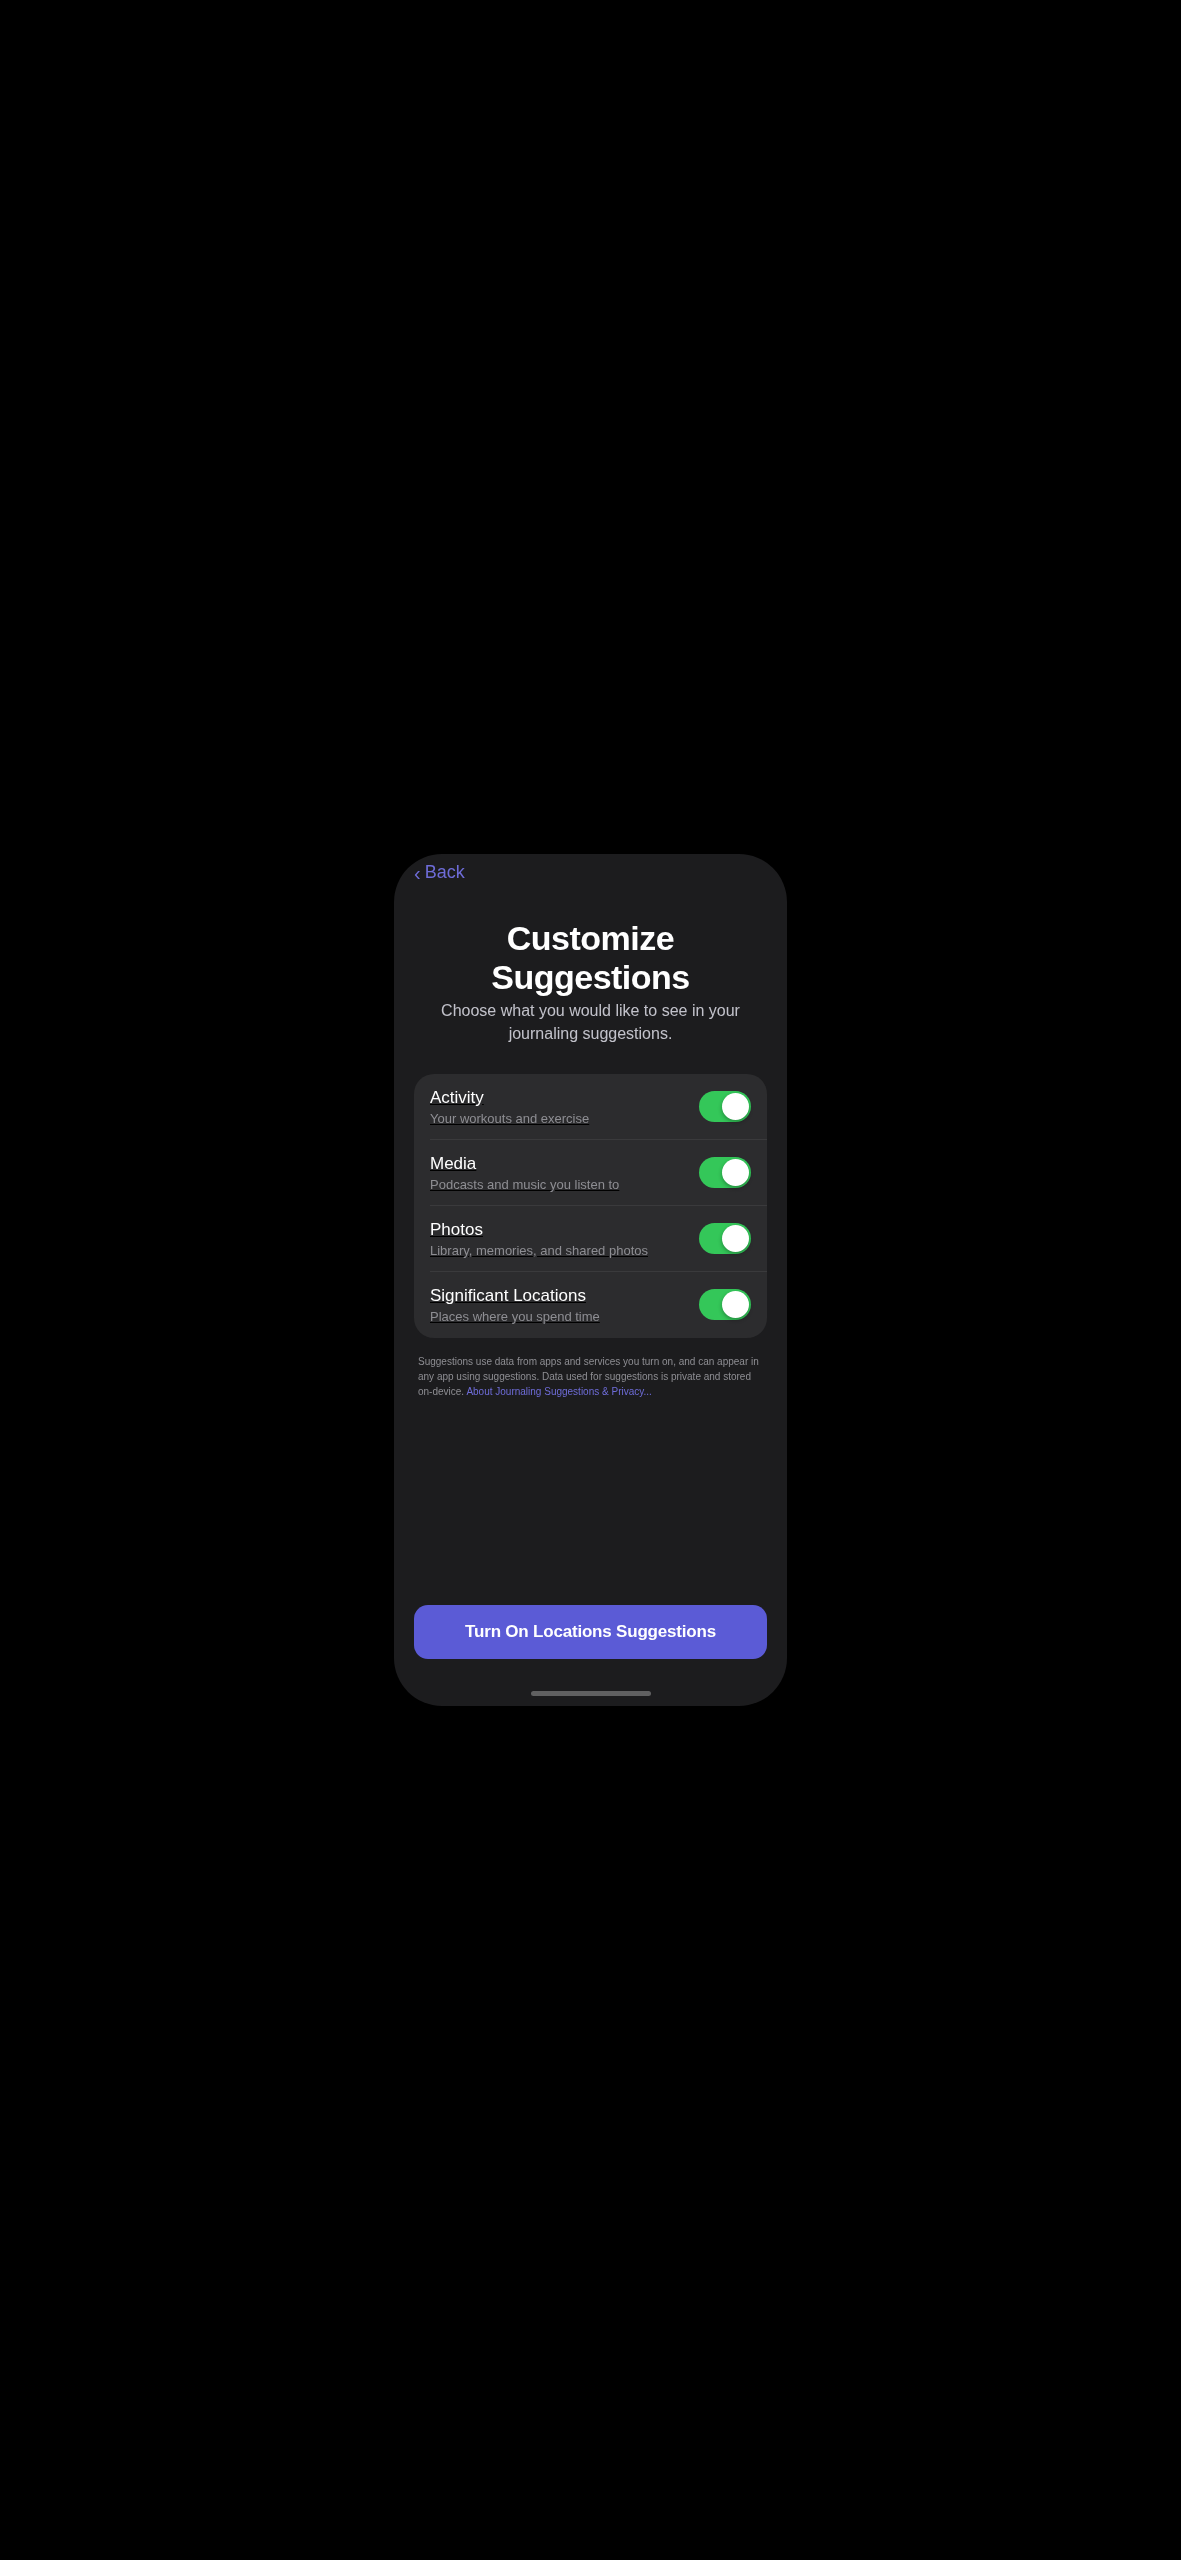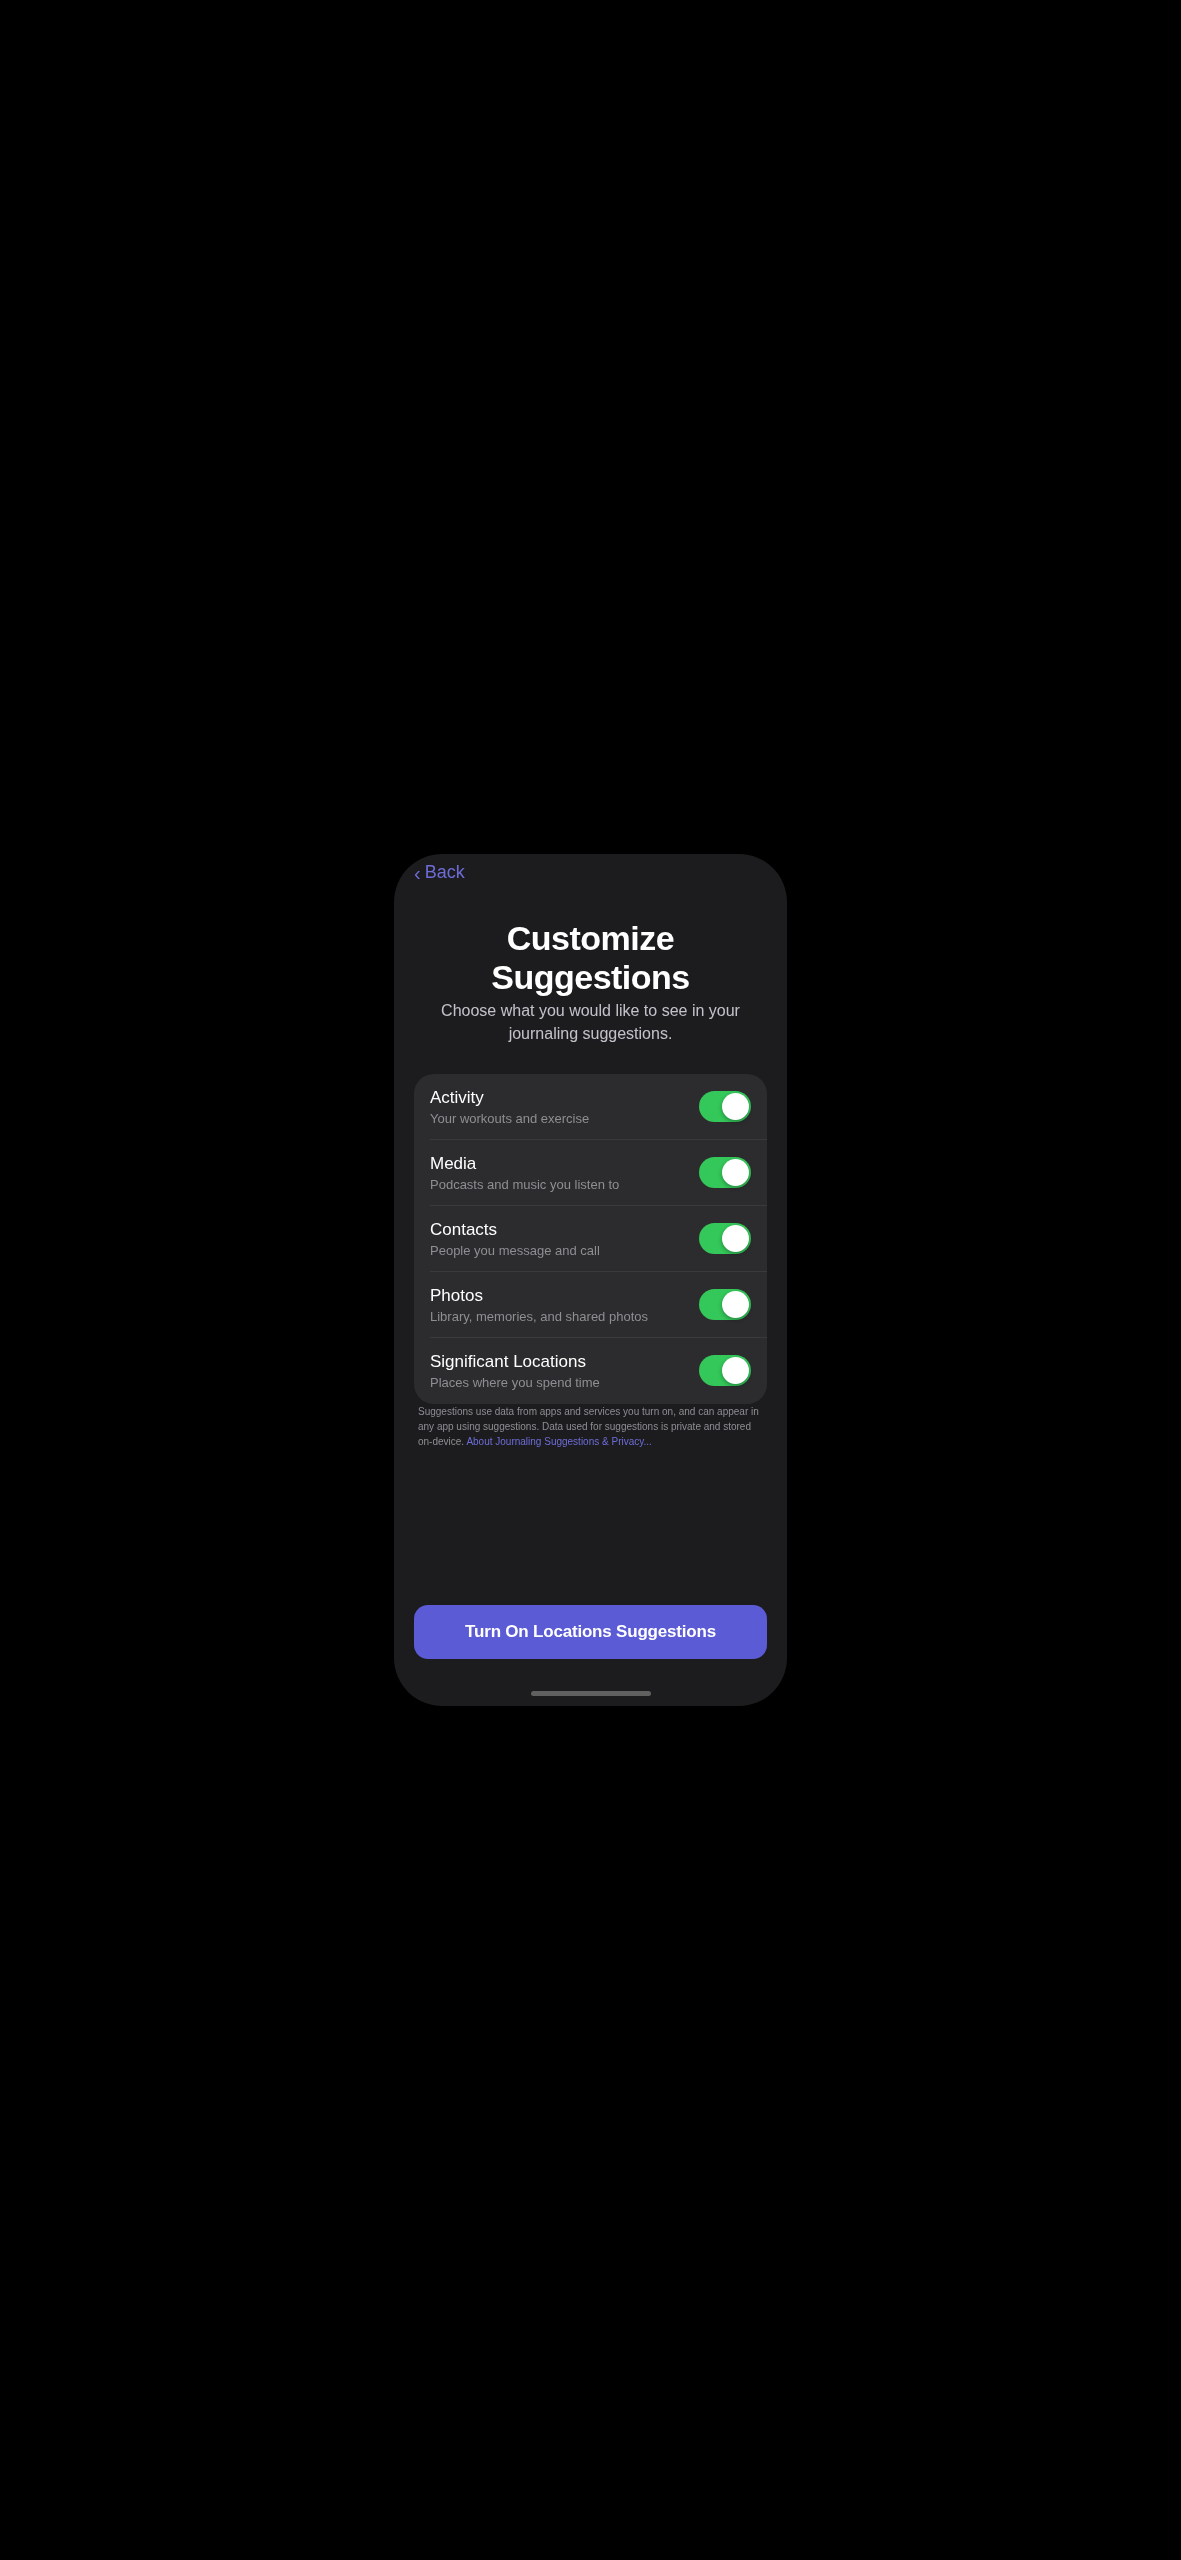--- a/index.html
+++ b/index.html
@@ -161,20 +161,22 @@
       color: #ebebf5cc;
       line-height: 1.45;
       font-weight: 400;
     }
 
     
     .settings-card {
       background-color: #2c2c2e;
       border-radius: 20px;
       overflow: hidden;
+      margin-bottom: 16px;
+      text-decoration: underline;
     }
 
     .settings-row {
       display: flex;
       align-items: center;
       justify-content: space-between;
       padding: 14px 16px;
       position: relative;
     }
 
@@ -320,29 +322,20 @@
       <div class="settings-row">
         <div class="settings-row-text">
           <div class="settings-row-title">Media</div>
           <div class="settings-row-subtitle">Podcasts and music you listen to</div>
         </div>
         <div class="toggle on">
           <div class="toggle-thumb"></div>
         </div>
       </div>
 
-      <div class="settings-row">
-        <div class="settings-row-text">
-          <div class="settings-row-title">Contacts</div>
-          <div class="settings-row-subtitle">People you message and call</div>
-        </div>
-        <div class="toggle on">
-          <div class="toggle-thumb"></div>
-        </div>
-      </div>
 
       <div class="settings-row">
         <div class="settings-row-text">
           <div class="settings-row-title">Photos</div>
           <div class="settings-row-subtitle">Library, memories, and shared photos</div>
         </div>
         <div class="toggle on">
           <div class="toggle-thumb"></div>
         </div>
       </div>

